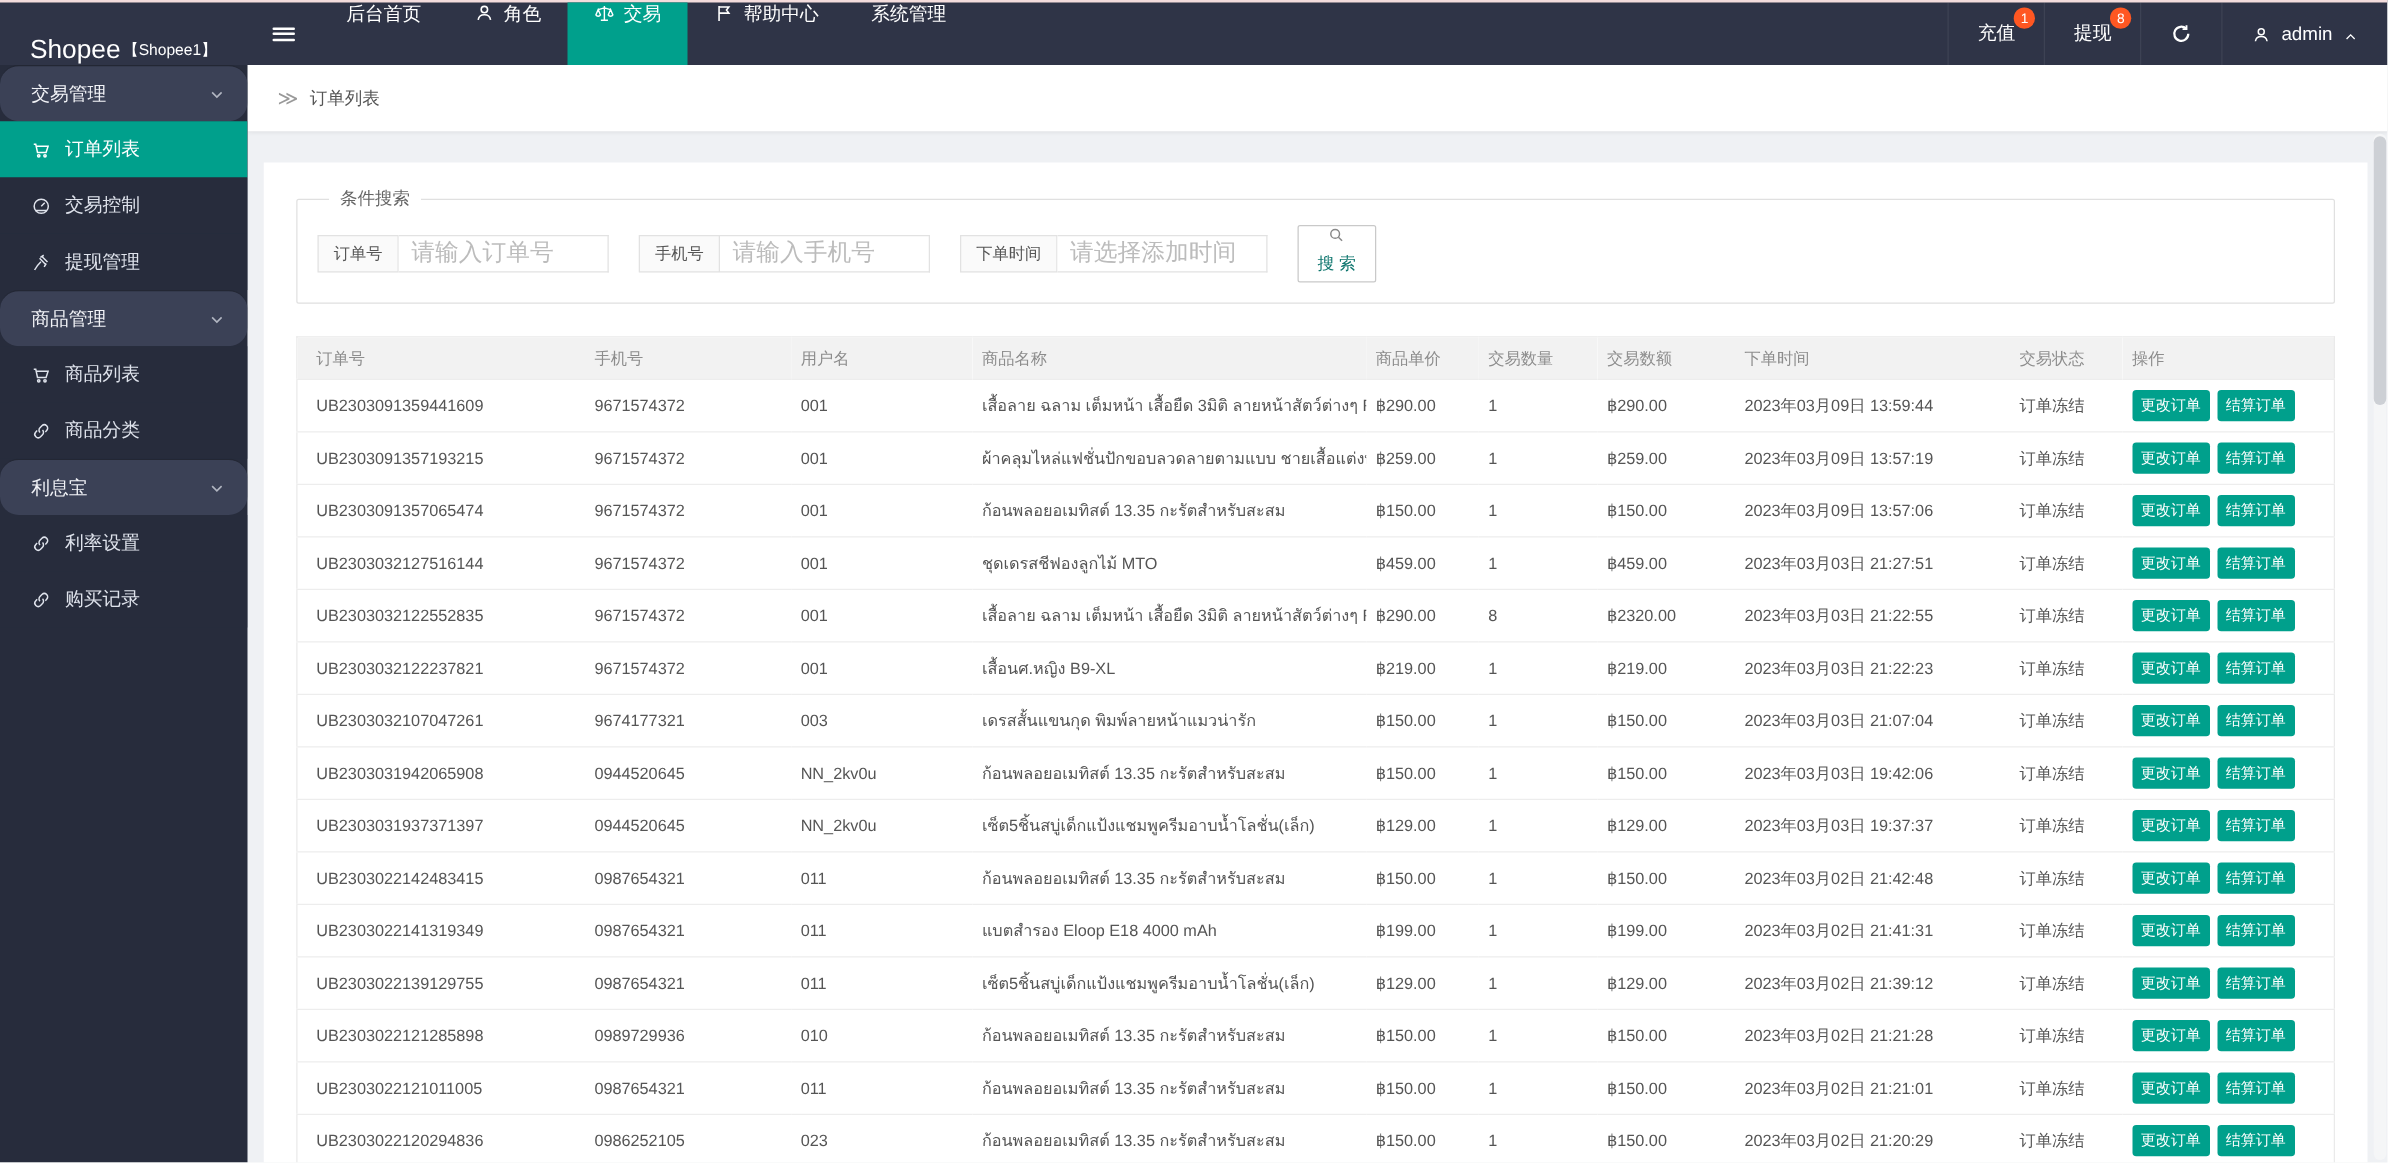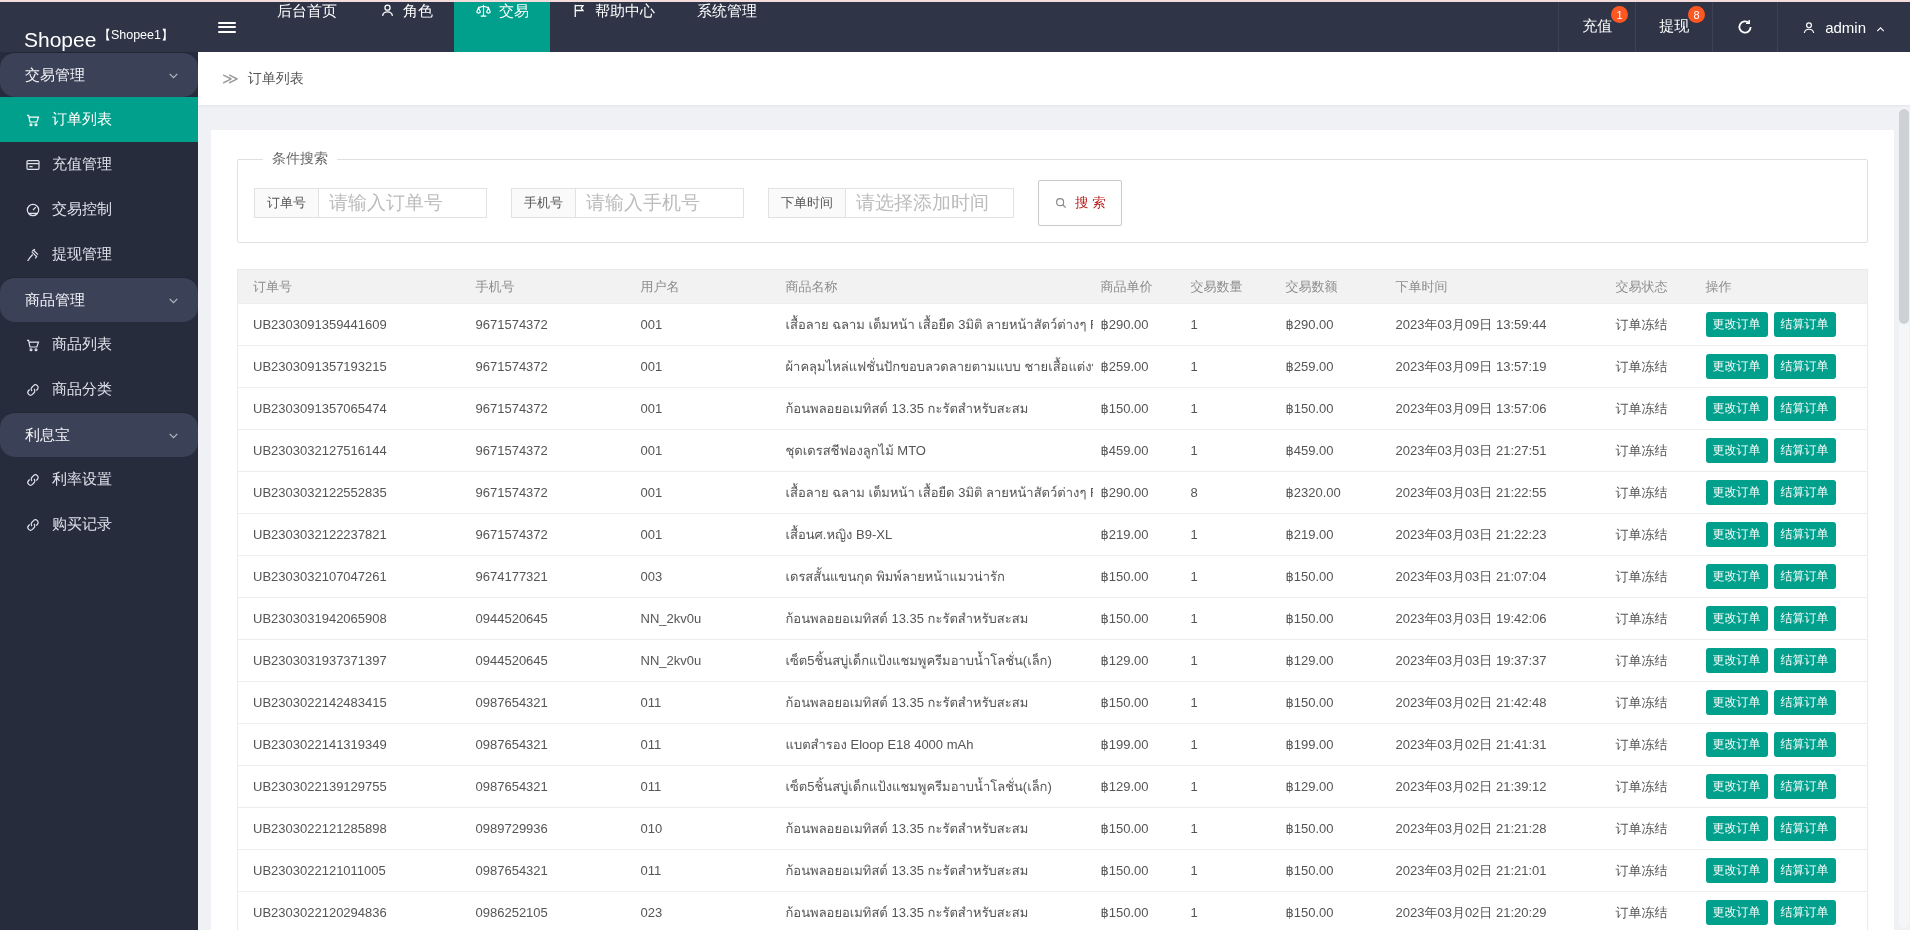--- a/index.html
+++ b/index.html
@@ -8,21 +8,21 @@
     font-family:"Liberation Sans","DejaVu Sans",sans-serif;
     background:var(--content-bg,#eff1f4);
   }
   svg{display:block;}
   
   .topbar{
     position:absolute;top:0;left:0;width:100%;height:52px;box-sizing:border-box;
     background:var(--topbar,#2f3447);border-top:2px solid #f3dcdc;
     display:flex;align-items:stretch;color:#fff;z-index:50;
   }
-  .brand{width:198px;display:flex;align-items:flex-start;padding:25px 0 0 24px;box-sizing:border-box;}
+  .brand{width:198px;display:flex;align-items:center;padding:25px 0 0 24px;box-sizing:border-box;}
   .brand-name{font-size:21px;line-height:26px;color:#fff;}
   .brand-tag{font-size:12.5px;font-weight:400;margin-left:2px;line-height:16px;}
   .nav-toggle{width:58px;display:flex;align-items:center;justify-content:center;cursor:pointer;}
   .bars span{display:block;width:18px;height:2px;background:#fff;margin:2.5px 0;border-radius:1px;}
   .topnav{display:flex;align-items:stretch;}
   .nav-item{display:flex;align-items:flex-start;gap:7px;padding:0 21px;font-size:15px;cursor:pointer;white-space:nowrap;}
   .nav-item.active{background:var(--accent,#00a08c);}
   .nav-item svg{width:17px;height:17px;}
   .top-right{margin-left:auto;display:flex;align-items:stretch;}
   .top-link{position:relative;display:flex;align-items:flex-end;gap:8px;padding:16px 23px;font-size:15px;cursor:pointer;border-left:1px solid rgba(255,255,255,0.07);white-space:nowrap;}
@@ -55,21 +55,21 @@
   
   .content{position:absolute;top:105px;left:198px;right:0;bottom:0;box-sizing:border-box;padding:25px 16px 0 13px;}
   .panel{background:#fff;height:100%;box-sizing:border-box;padding:20px 26px;overflow:hidden;}
   fieldset.search-box{border:1px solid #e0e0e0;border-radius:2px;margin:0;padding:9px 16px 16px;}
   legend{font-size:14px;color:#666;padding:0 9px;margin-left:9px;margin-top:12px;}
   .search-row{display:flex;align-items:center;gap:24px;margin-top:3px;}
   .input-group{display:flex;height:30px;}
   .ig-label{display:flex;align-items:center;padding:0 12px;background:#fafafa;border:1px solid #e2e2e2;font-size:13px;color:#555;white-space:nowrap;box-sizing:border-box;}
   .ig-input{width:168px;border:1px solid #e2e2e2;border-left:none;padding:0 10px;font-size:19px;color:#333;outline:none;background:#fff;box-sizing:border-box;}
   .ig-input::placeholder{color:#bcbcbc;}
-  .search-btn{height:46px;display:flex;align-items:center;gap:7px;padding:0 15px;background:#fff;border:1px solid #c9c9c9;border-radius:2px;font-size:13.5px;color:#b91c1c;cursor:pointer;}
+  .search-btn{height:46px;display:flex;align-items:center;gap:7px;padding:0 15px;background:#fff;border:1px solid #c9c9c9;border-radius:2px;font-size:13.5px;color:#0f766e;cursor:pointer;flex-direction:column;}
   .search-btn svg{width:14px;height:14px;}
   
   table.order-table{width:100%;border-collapse:collapse;table-layout:fixed;margin-top:26px;border:1px solid #eaeaea;}
   .order-table th{
     height:33px;background:#f2f2f2;font-weight:400;font-size:13px;color:#8d8d8d;
     text-align:left;padding:0 8px;white-space:nowrap;overflow:hidden;
   }
   .order-table th:first-child{padding-left:15px;}
   .order-table td{
     height:41px;font-size:13px;color:#555;padding:0 8px;border-top:1px solid #ededed;
@@ -179,29 +179,20 @@
   </div>
   <div class="side-item active">
     <span>
         <svg viewBox="0 0 24 24" fill="none" stroke="#fff" stroke-width="1.8" width="16" height="16">
           <path d="M3 5h2.4L7.5 15h10.3l2.4-7.4H6"></path>
           <circle cx="9" cy="19" r="1.4"></circle>
           <circle cx="16.5" cy="19" r="1.4"></circle>
         </svg>
       </span>
     <span>订单列表</span>
-  </div>
-  <div class="side-item">
-    <span>
-        <svg viewBox="0 0 24 24" fill="none" stroke="#dfe3ec" stroke-width="1.8" width="16" height="16">
-          <rect x="3" y="5.5" width="18" height="13" rx="1.5"></rect>
-          <path d="M3 10h18M6.5 14.5h5"></path>
-        </svg>
-      </span>
-    <span>充值管理</span>
   </div>
   <div class="side-item">
     <span>
         <svg viewBox="0 0 24 24" fill="none" stroke="#dfe3ec" stroke-width="1.8" width="16" height="16">
           <circle cx="12" cy="12" r="8.5"></circle>
           <path d="M12 12l4.2-4.2M5 17h14"></path>
         </svg>
       </span>
     <span>交易控制</span>
   </div>

